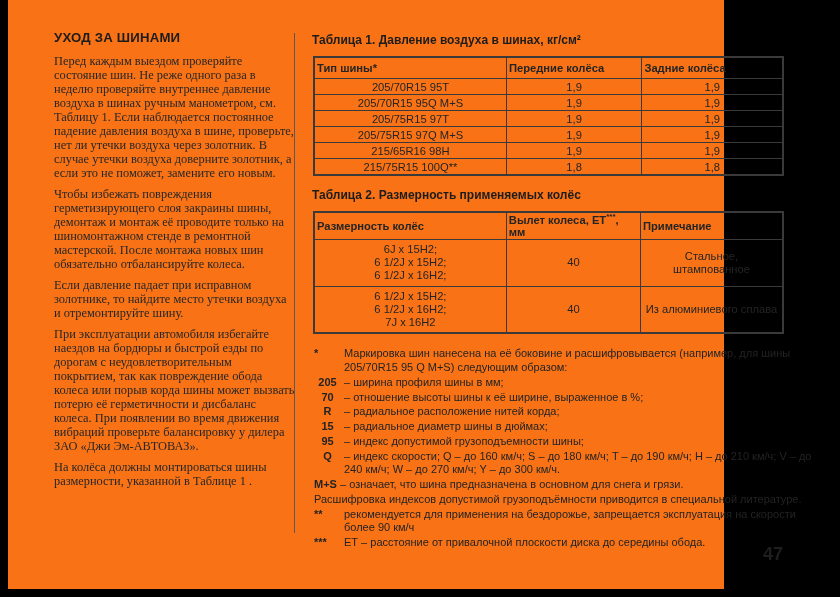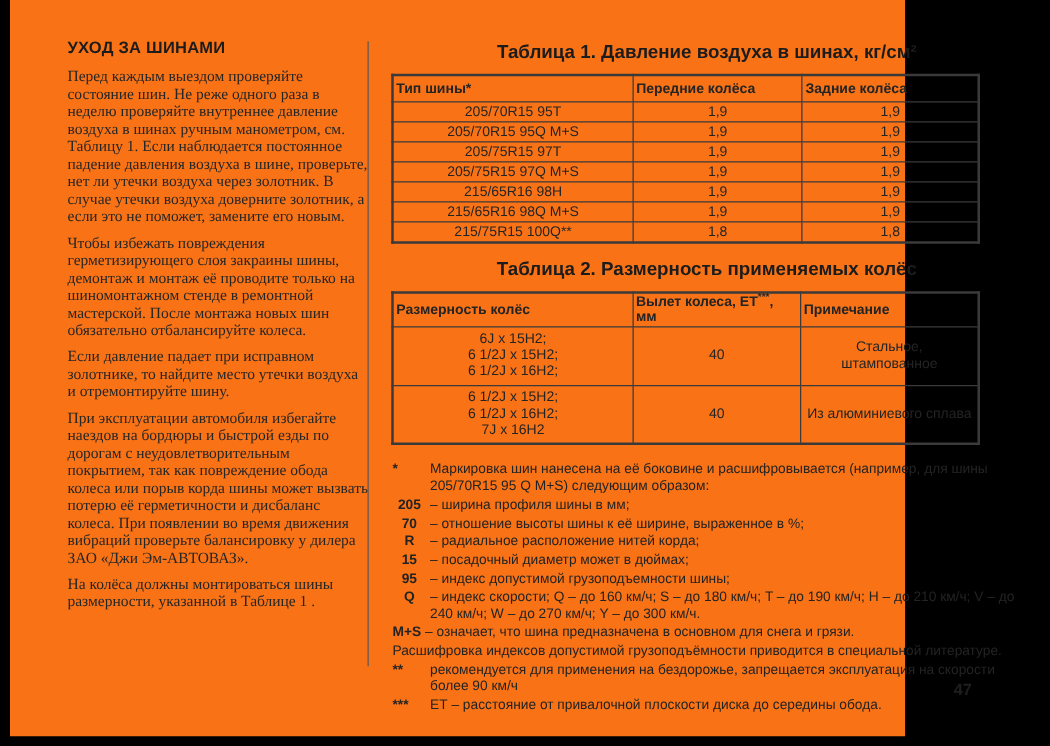--- a/index.html
+++ b/index.html
@@ -26,21 +26,21 @@
     margin:0 0 8px 0;letter-spacing:.2px;
   }
   .left-col p{margin:0 0 7px 0;}
   .divider{
     position:absolute;left:286px;top:33px;height:500px;width:0;
     border-left:1px solid #5a5a5a;
   }
   
   .right-col{position:absolute;left:303px;top:33px;width:508px;}
   .tbl-title{
-    font-size:15px;font-weight:bold;color:#1c1c1c;margin:0 0 9px 1px;text-align:center;
+    font-size:12px;font-weight:bold;color:#1c1c1c;margin:0 0 9px 1px;
   }
   table{
     border-collapse:collapse;width:471px;margin-left:2px;
     font-size:11.2px;color:#242424;
   }
   table,th,td{border:1px solid #3a3a3a;}
   table{border-width:2px;}
   th{font-weight:bold;height:18px;padding:1px 2px;text-align:left;}
   .t1 td{height:15px;padding:0 2px;text-align:center;}
   .t2 td{padding:3px 4px;text-align:center;line-height:1.18;height:38px;}
@@ -50,21 +50,21 @@
   .notes{margin-top:13px;padding-left:3px;width:505px;
     font-size:11px;line-height:1.25;color:#232323;}
   .note{margin:0 0 1px 0;}
   .note.num,.note.ast,.note.ast3{display:flex;}
   .note .nm{flex:0 0 30px;font-weight:bold;}
   .note.num .nm{text-align:center;padding-right:3px;box-sizing:border-box;}
   .note .nt{flex:1;}
   .note.flush b{font-weight:bold;}
   .pageno{
     position:absolute;left:755px;top:544px;
-    font-size:13px;font-weight:bold;color:#1e1e1e;
+    font-size:18px;font-weight:bold;color:#1e1e1e;
   }
 </style>
 </head>
 <body>
 
 <div class="page">
 
   <div class="left-col">
     <h1>УХОД ЗА ШИНАМИ</h1>
     <p>Перед каждым выездом проверяйте состояние шин. Не реже одного раза в неделю проверяйте внутреннее давление воздуха в шинах ручным манометром, см. Таблицу 1. Если наблюдается постоянное падение давления воздуха в шине, проверьте, нет ли утечки воздуха через золотник. В случае утечки воздуха доверните золотник, а если это не поможет, замените его новым.</p>
@@ -107,25 +107,20 @@
             <td>205/75R15 97Q M+S</td>
             <td>1,9</td>
             <td>1,9</td>
           </tr>
           <tr>
             <td>215/65R16 98H</td>
             <td>1,9</td>
             <td>1,9</td>
           </tr>
           <tr>
-            <td>215/65R16 98Q M+S</td>
-            <td>1,9</td>
-            <td>1,9</td>
-          </tr>
-          <tr>
             <td>215/75R15 100Q**</td>
             <td>1,8</td>
             <td>1,8</td>
           </tr>
         </tbody>
     </table>
 
     <div class="tbl-title t2t">Таблица 2. Размерность применяемых колёс</div>
     <table class="t2">
       <thead>
@@ -169,21 +164,21 @@
         <div class="note num">
           <span class="nm">70</span>
           <span class="nt">– отношение высоты шины к её ширине, выраженное в %;</span>
         </div>
         <div class="note num">
           <span class="nm">R</span>
           <span class="nt">– радиальное расположение нитей корда;</span>
         </div>
         <div class="note num">
           <span class="nm">15</span>
-          <span class="nt">– посадочный диаметр может в дюймах;</span>
+          <span class="nt">– радиальное диаметр шины в дюймах;</span>
         </div>
         <div class="note num">
           <span class="nm">95</span>
           <span class="nt">– индекс допустимой грузоподъемности шины;</span>
         </div>
         <div class="note num">
           <span class="nm">Q</span>
           <span class="nt">– индекс скорости; Q – до 160 км/ч; S – до 180 км/ч; T – до 190 км/ч; H – до 210 км/ч; V – до 240 км/ч; W – до 270 км/ч; Y – до 300 км/ч.</span>
         </div>
         <div class="note flush"><b>M+S</b> – означает, что шина предназначена в основном для снега и грязи.</div>

